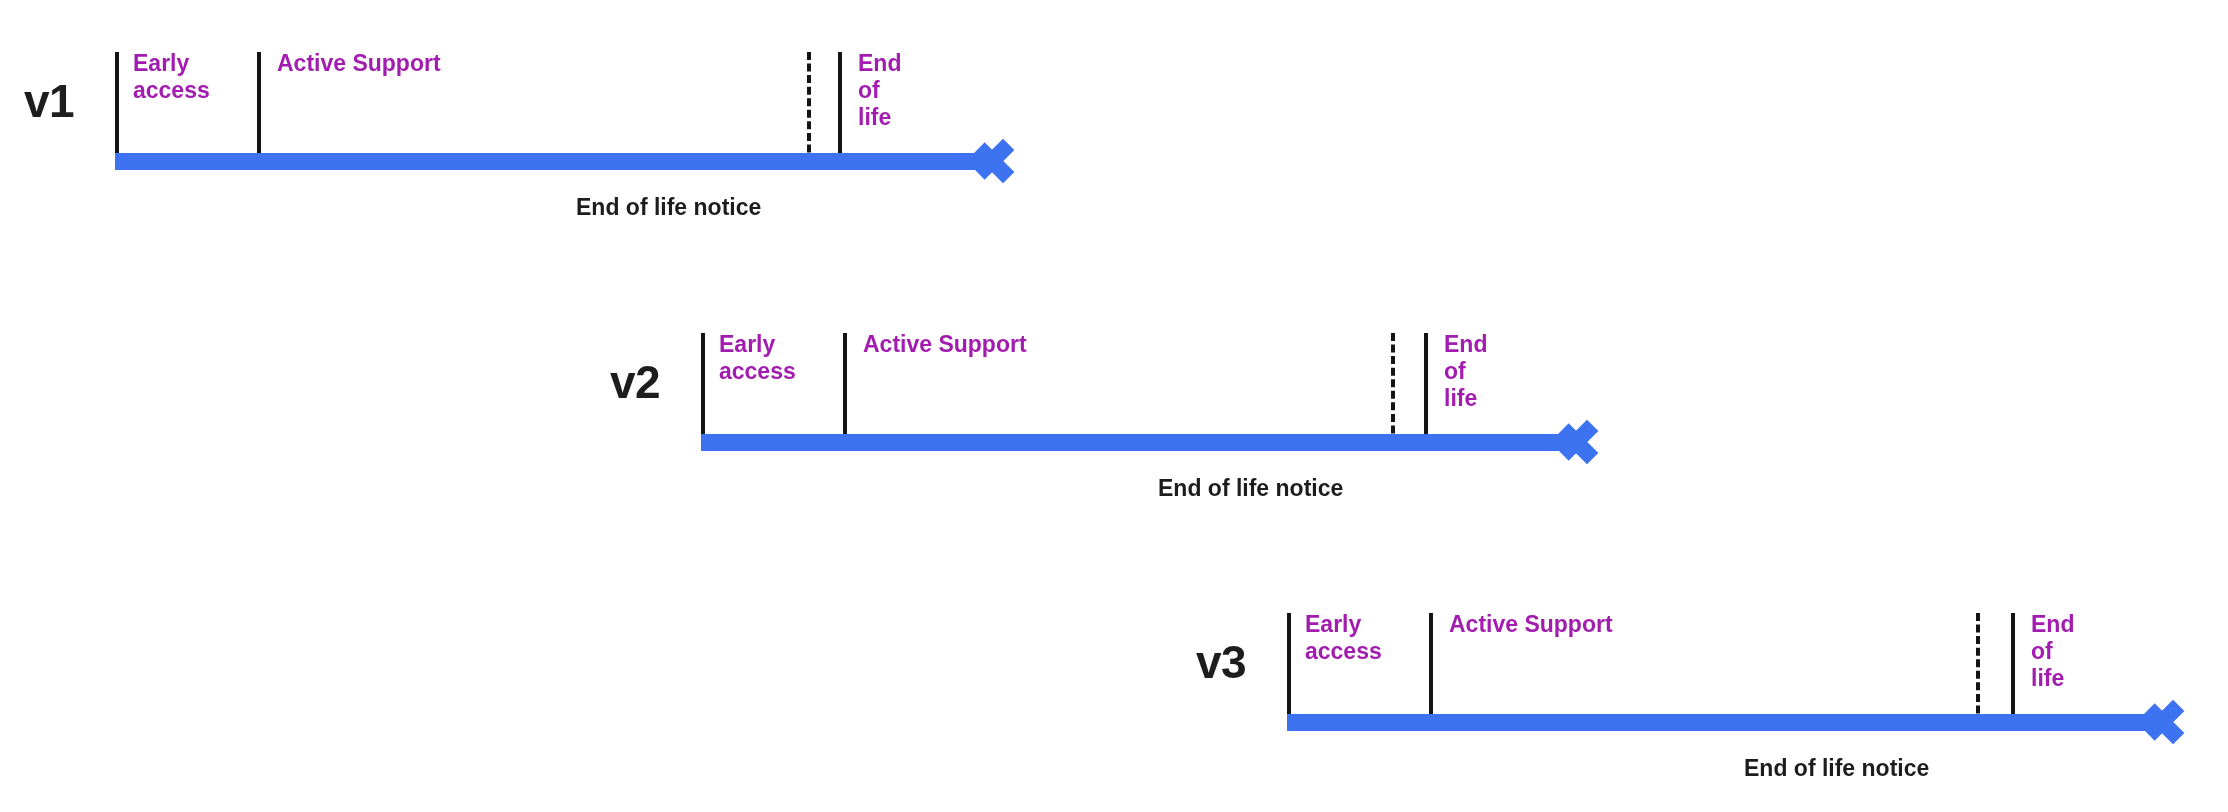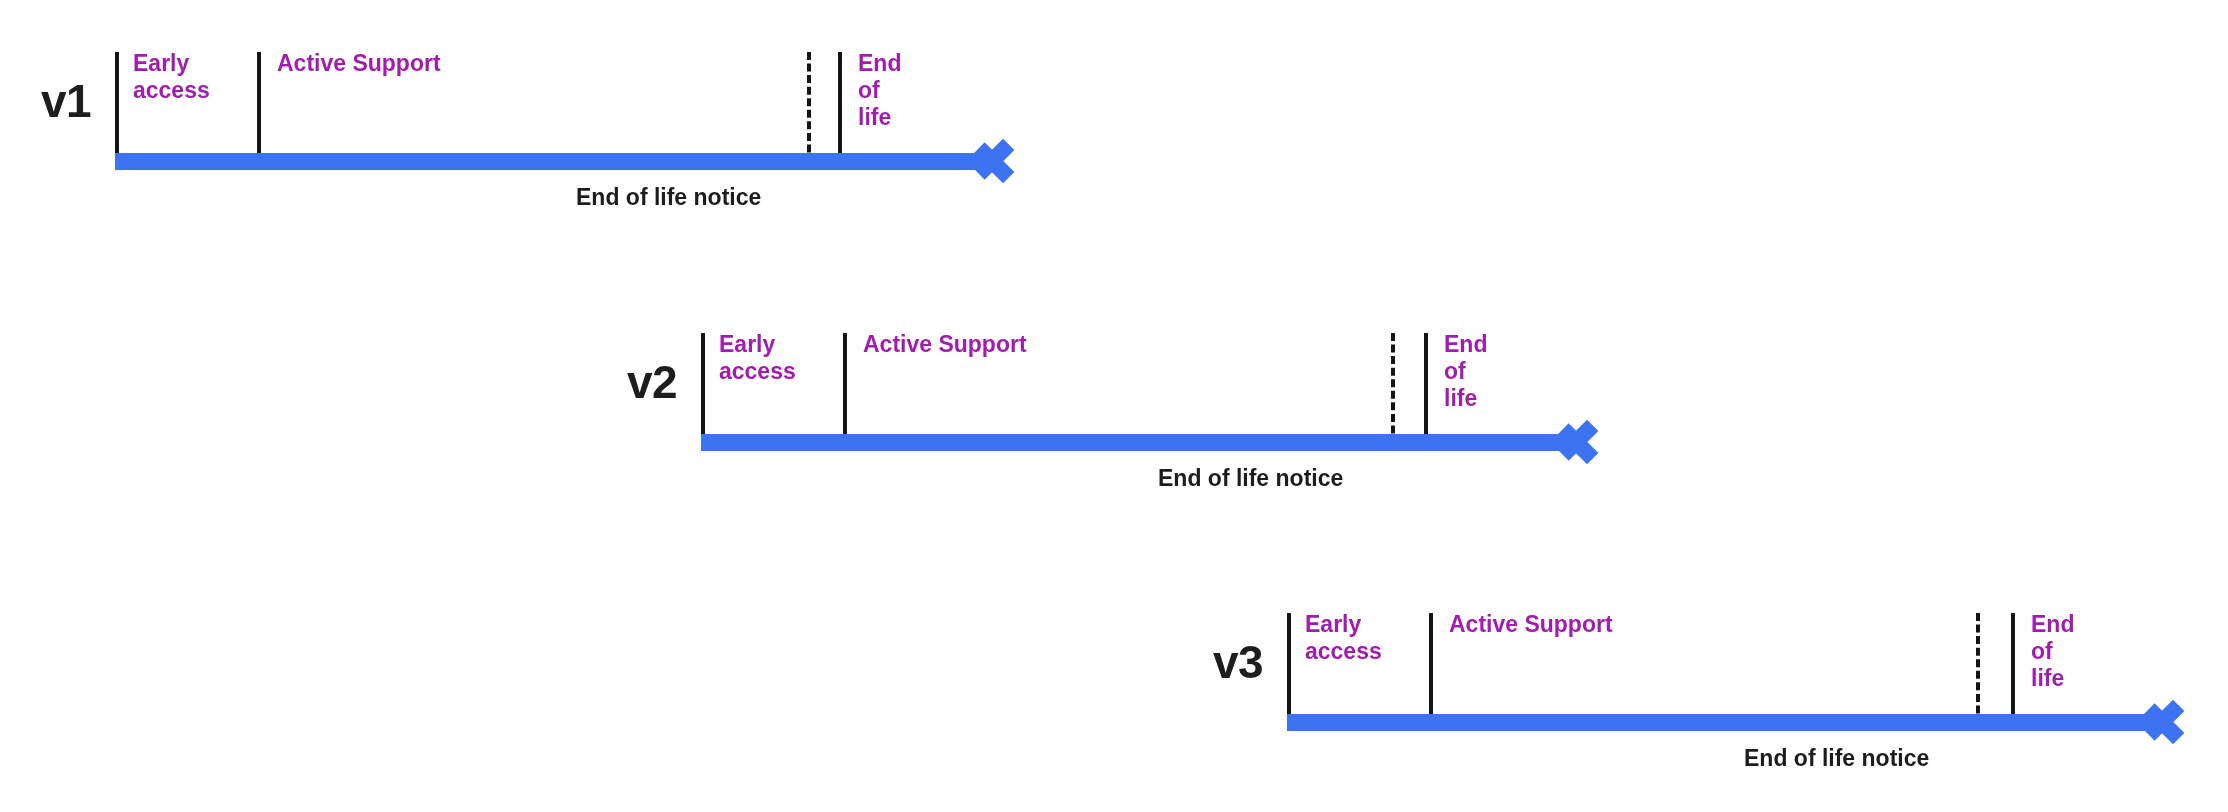--- a/index.html
+++ b/index.html
@@ -25,21 +25,21 @@
     position: absolute;
     height: 230px;
   }
 
   
   .version-label {
     position: absolute;
     left: 0;
     top: 56px;
     width: 84px;
-    text-align: center;
+    text-align: left;
     font-size: 46px;
     font-weight: bold;
     color: #1d1d1d;
     letter-spacing: -0.5px;
     line-height: 1;
     white-space: nowrap;
   }
 
   
   .phases {
@@ -106,20 +106,21 @@
   }
 
   
   .notice-label {
     position: absolute;
     font-size: 23px;
     font-weight: bold;
     color: #1d1d1d;
     line-height: 1;
     white-space: nowrap;
+    margin-top: 10px;
   }
 </style>
 </head>
 <body>
 
 <div id="canvas">
 
   <div class="timeline-row" style="left:24px; top:22px; width:1030px;">
 
     <div class="version-label">v1</div>

